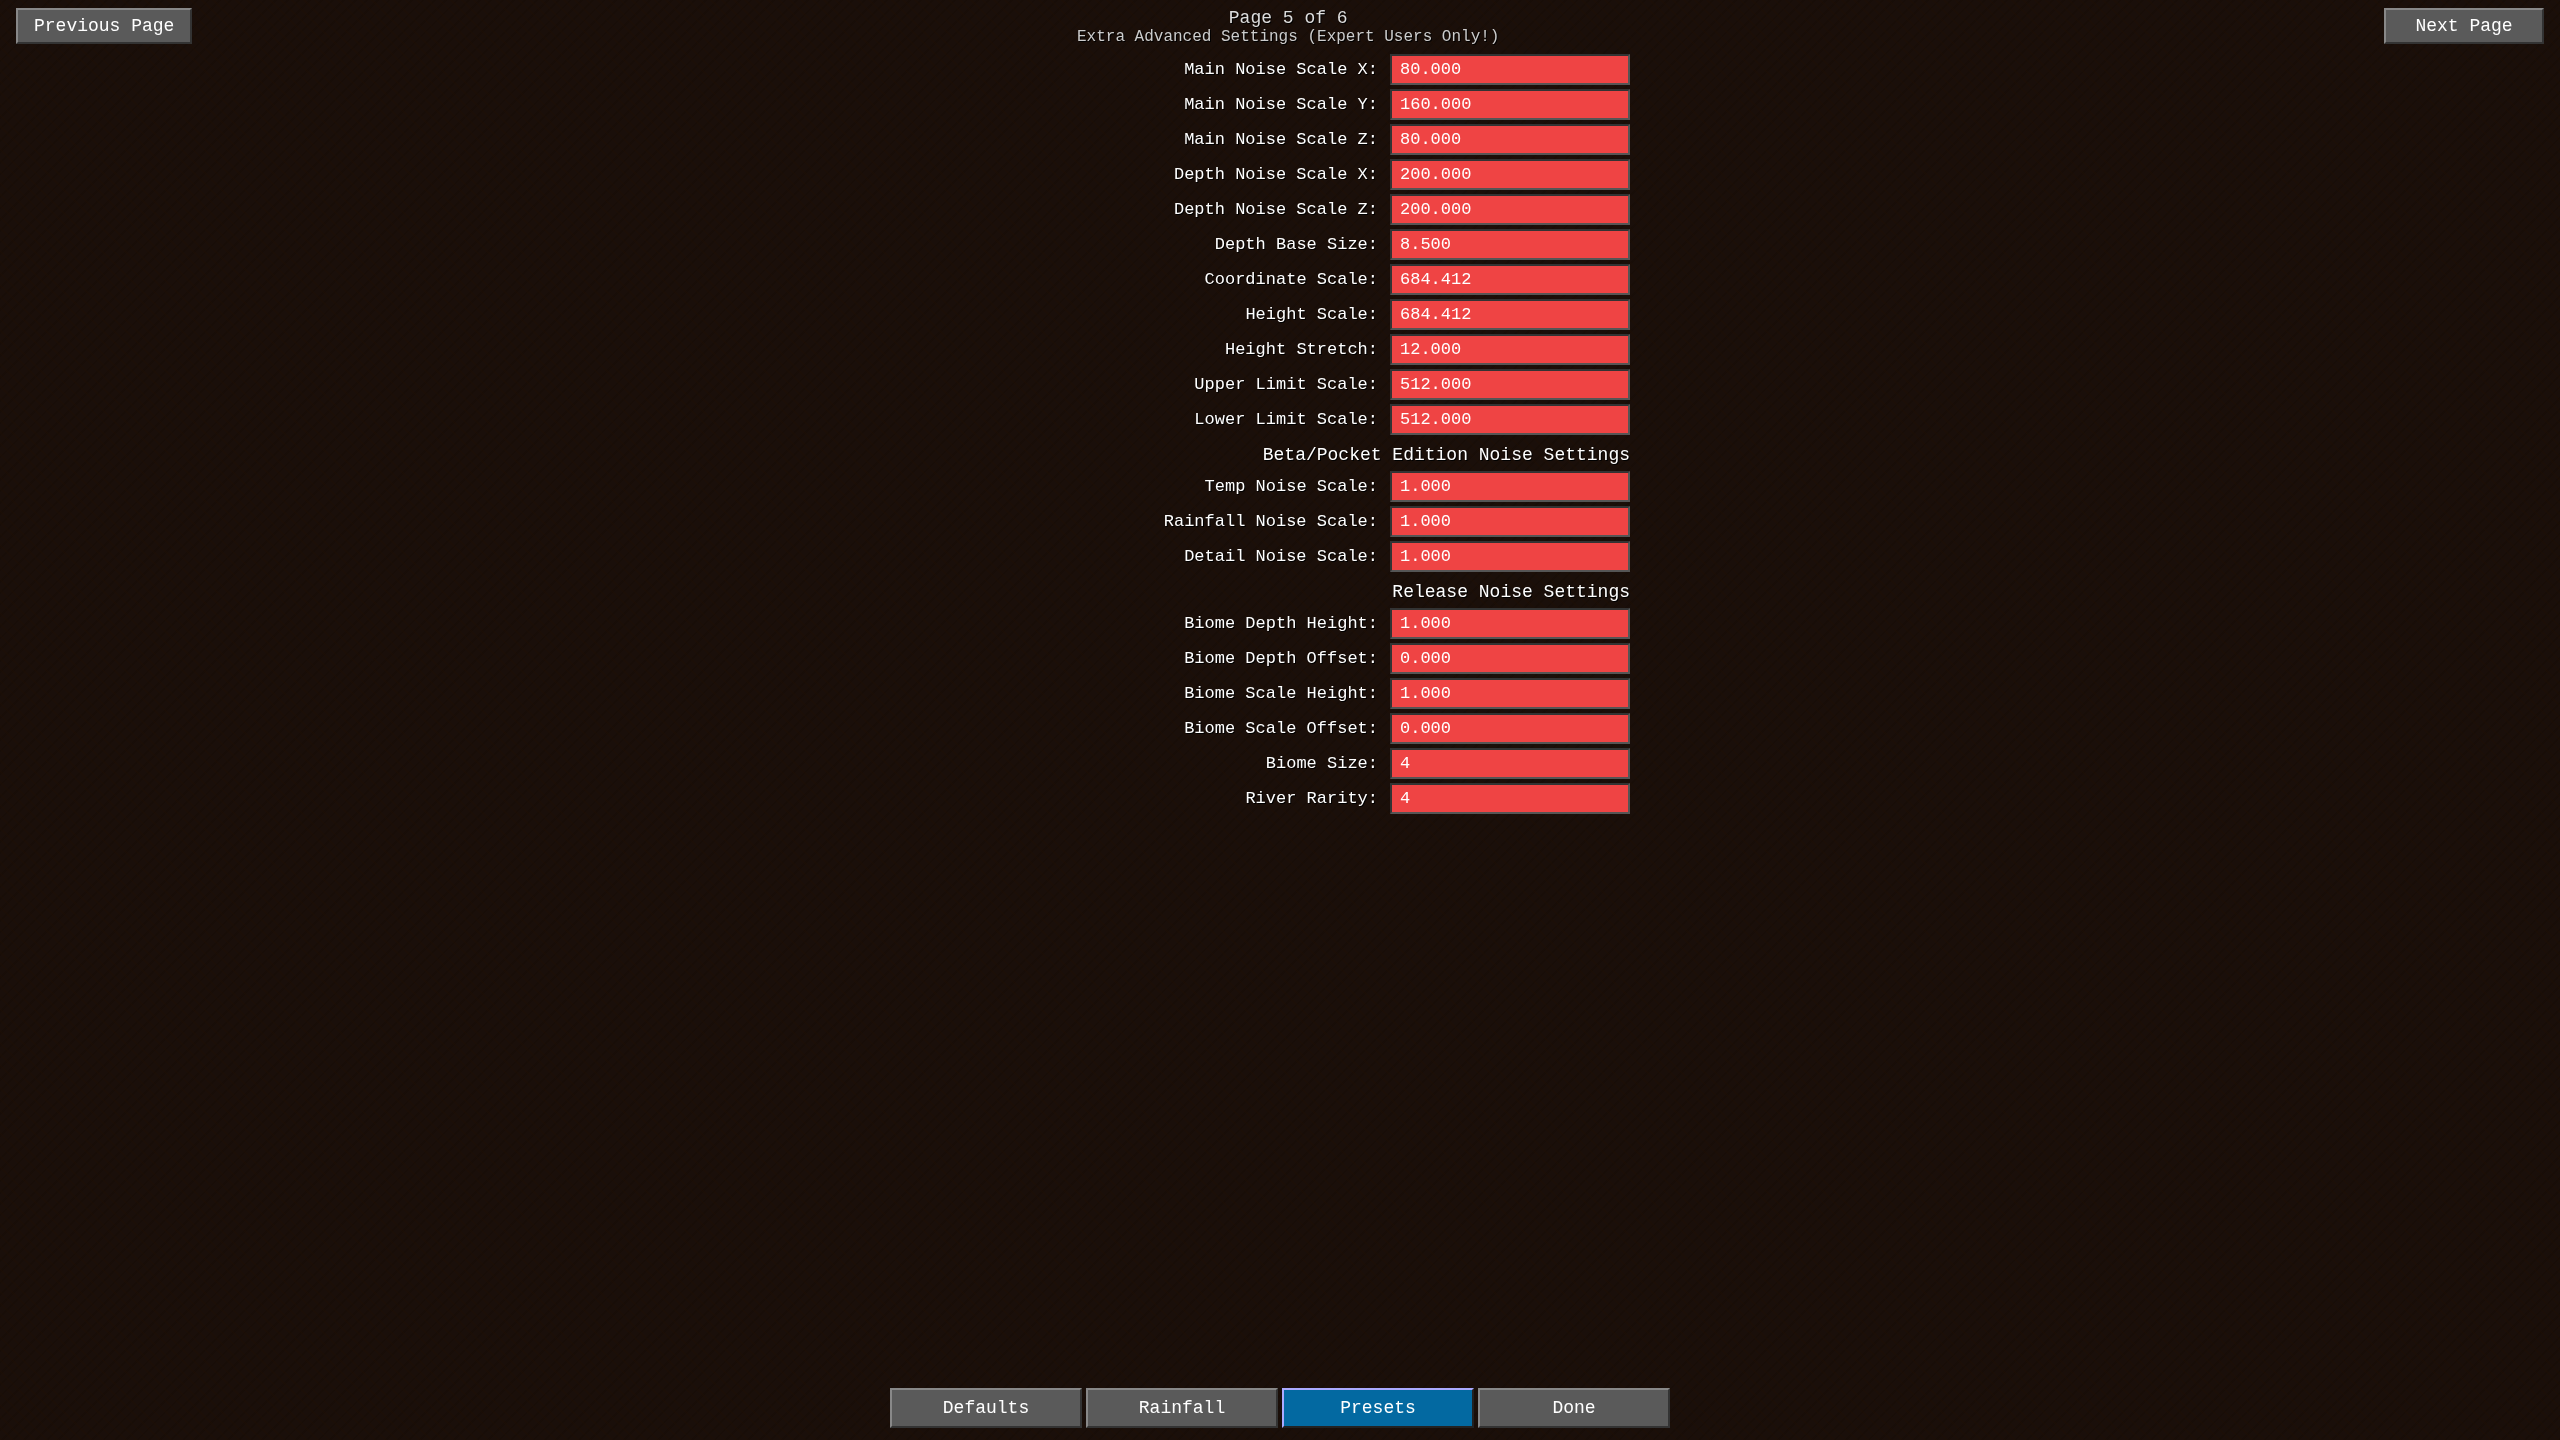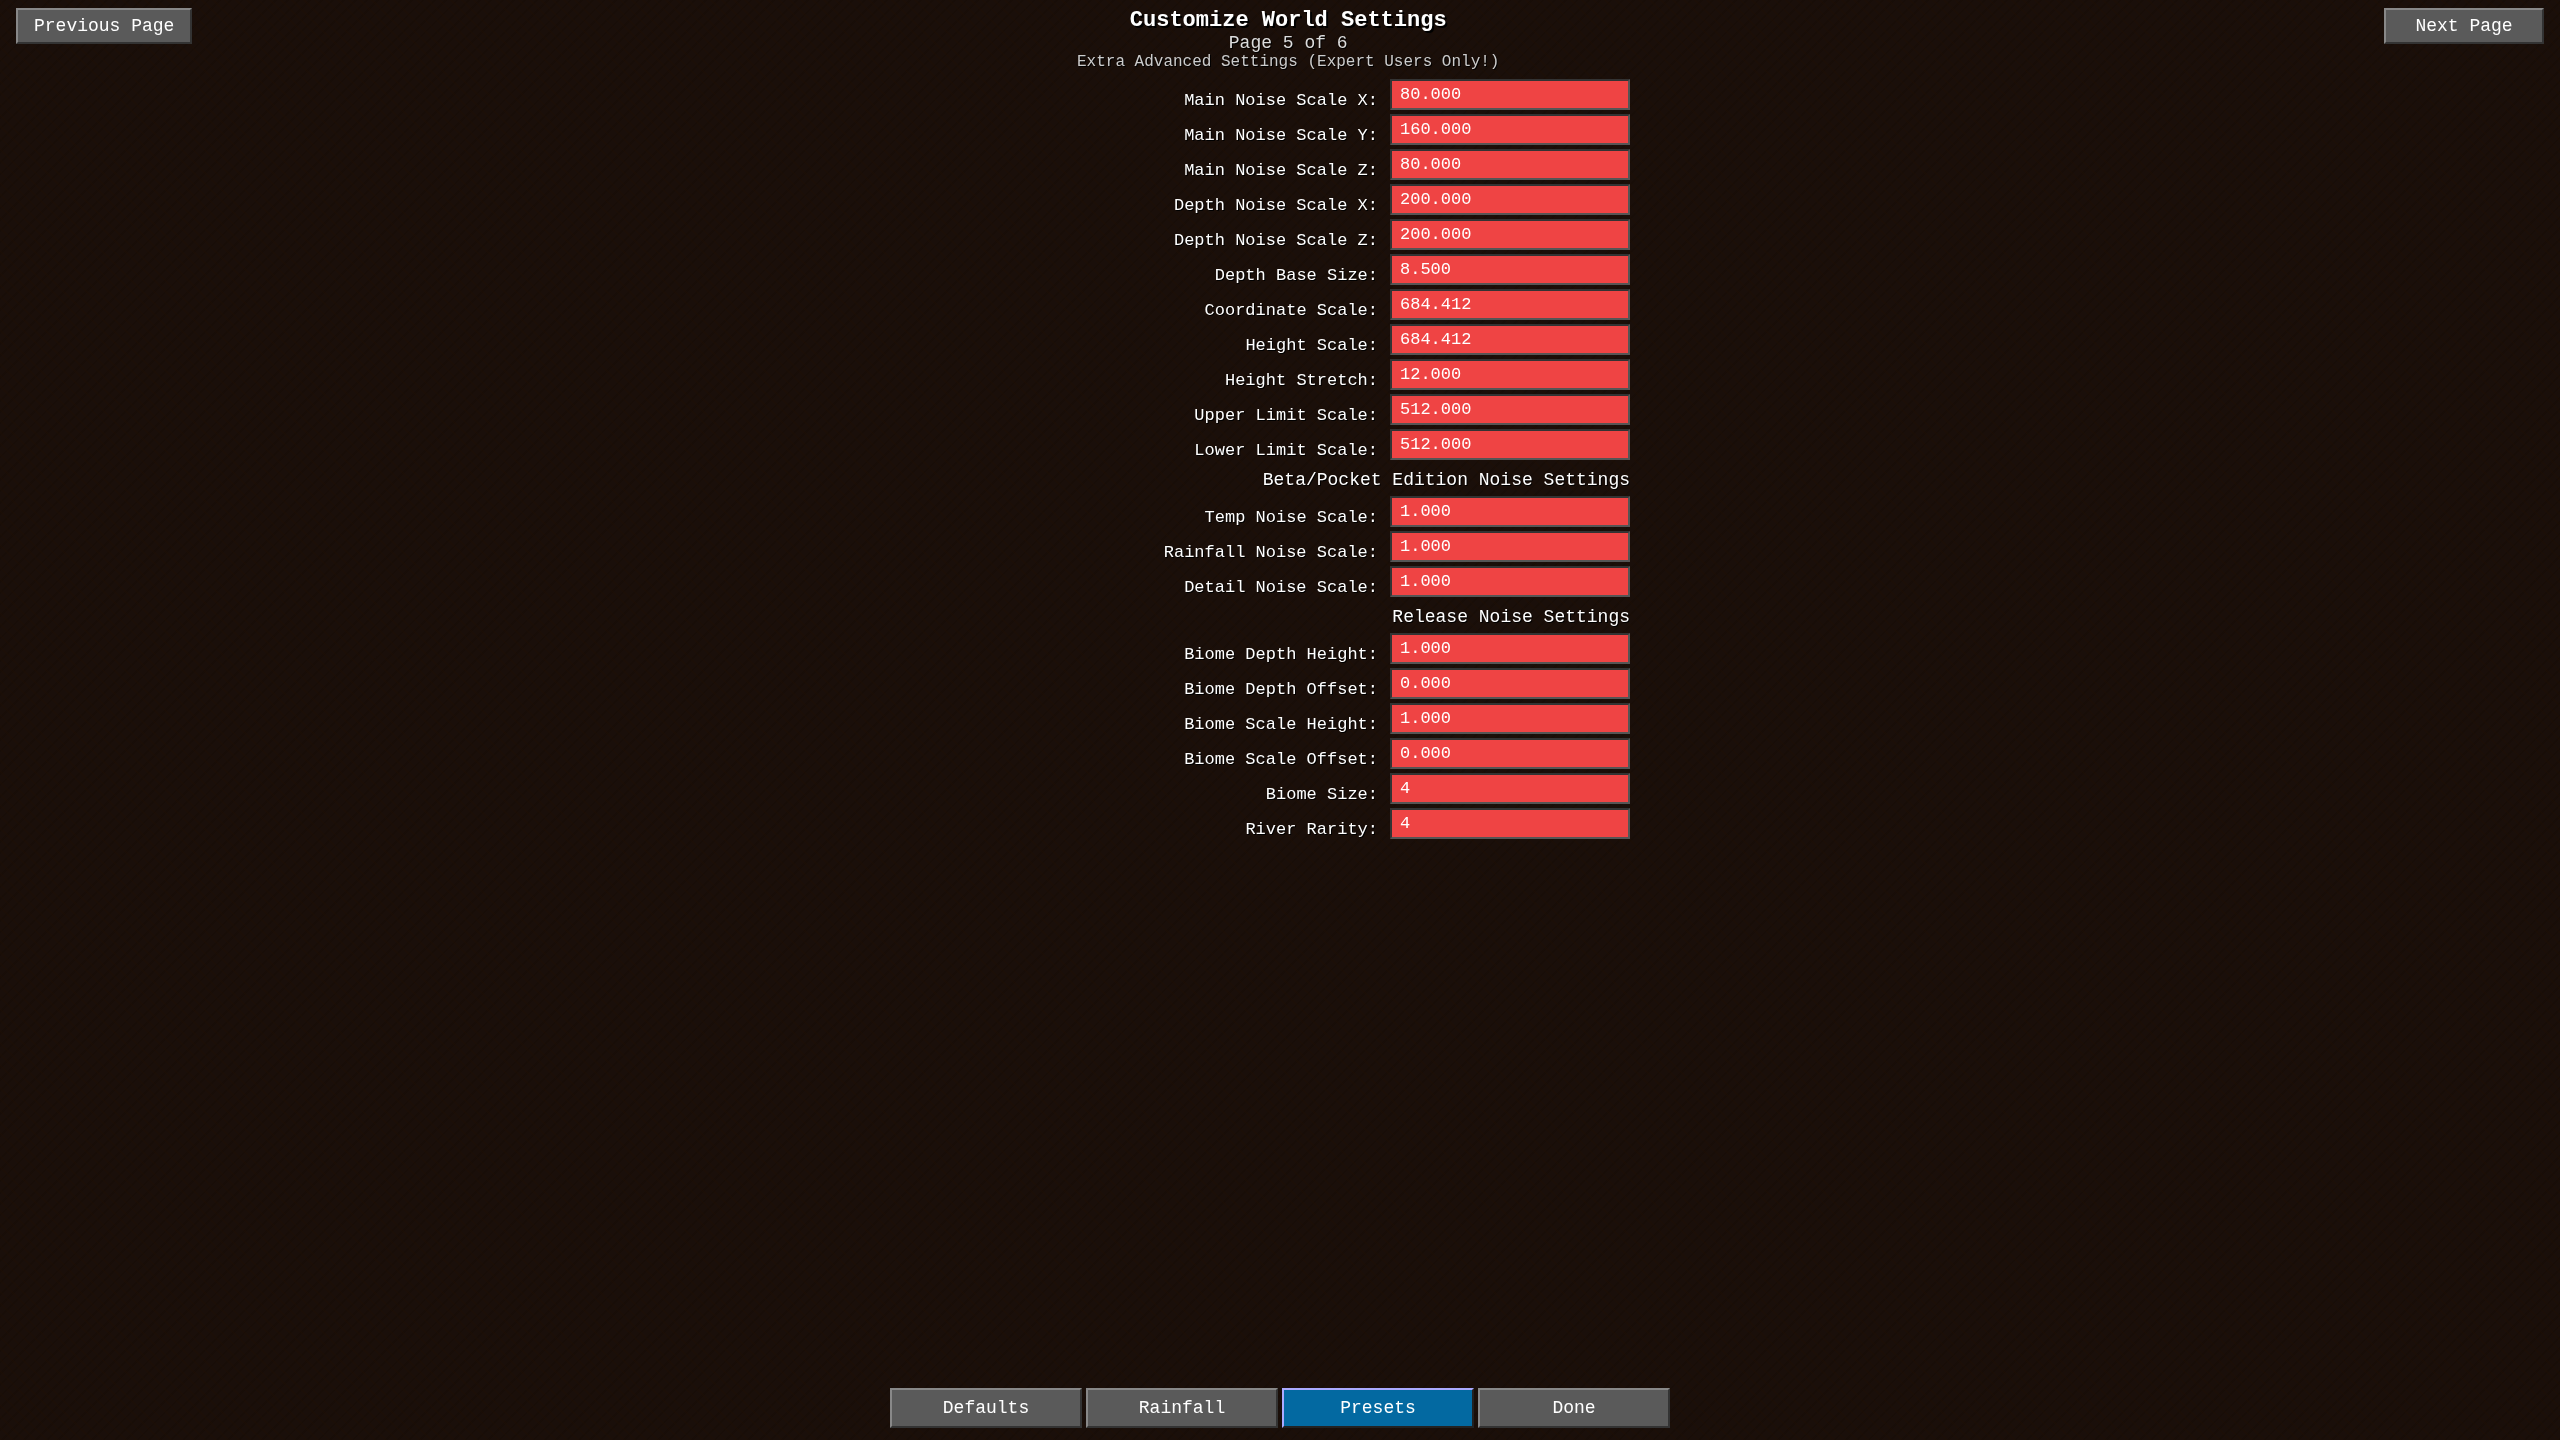--- a/index.html
+++ b/index.html
@@ -80,21 +80,21 @@
       overflow: visible;
     }
 
     .settings-container {
       width: 700px;
     }
 
     .setting-row {
       display: flex;
       justify-content: flex-end;
-      align-items: flex-end;
+      align-items: center;
       margin-bottom: 4px;
     }
 
     .setting-label {
       color: #ffffff;
       font-size: 17px;
       text-shadow: 1px 1px #000;
       text-align: right;
       margin-right: 12px;
       flex-shrink: 0;
@@ -149,21 +149,20 @@
       border-bottom-color: #222;
       border-right-color: #222;
     }
   </style>
 </head>
 <body>
 
 <div class="top-bar">
   <button class="nav-button">Previous Page</button>
   <div class="title-area">
-    <div class="title-main">Customize World Settings</div>
     <div class="title-sub">Page 5 of 6</div>
     <div class="title-note">Extra Advanced Settings (Expert Users Only!)</div>
   </div>
   <button class="nav-button">Next Page</button>
 </div>
 
 <div class="content-area">
   <div class="settings-container" id="settings-container">
   <div class="setting-row">
         <span class="setting-label">Main Noise Scale X:</span>

